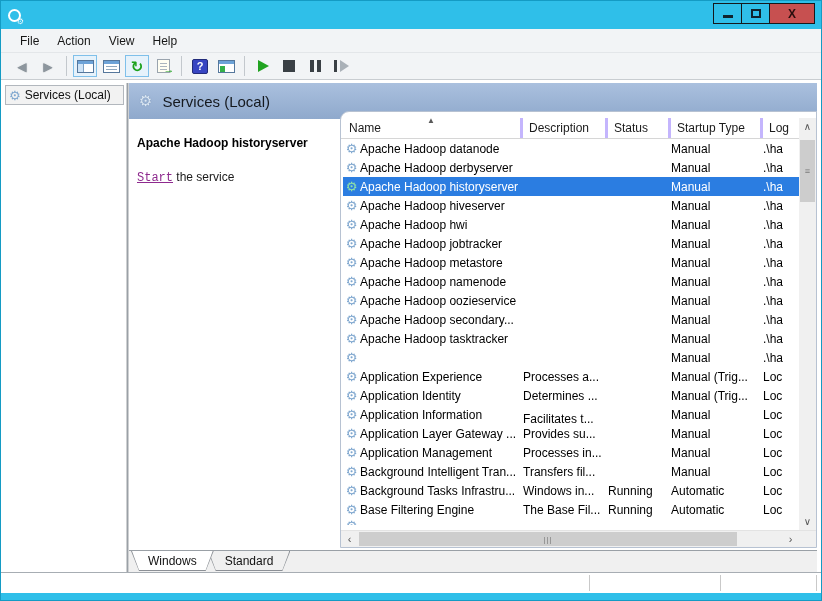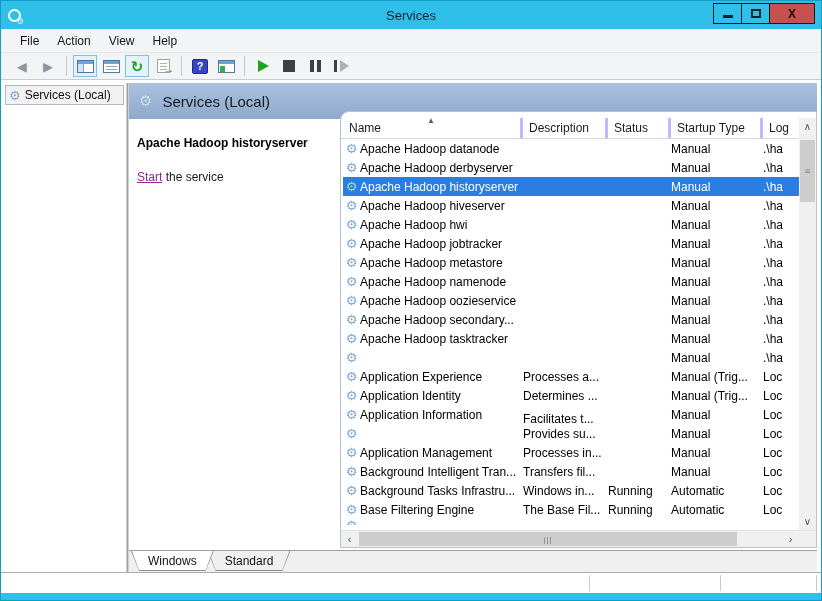--- a/index.html
+++ b/index.html
@@ -61,21 +61,21 @@
   .splitter { width:3px; background:linear-gradient(90deg,#e8e8e8,#9aa0a6,#e8e8e8); }
   .middle { flex:1; display:flex; flex-direction:column; position:relative; }
   .band { height:36px; background:linear-gradient(180deg,#AAC0DE,#8FA9CC);
       display:flex; align-items:center; padding-left:10px; gap:10px; }
   .band .gear { font-size:15px; color:#dde8f4; text-shadow:0 0 1px #5b7ca3; }
   .band-title { font-size:15px; color:#15191e; }
   .mid-content { flex:1; position:relative; background:#fff; }
   .task-pane { position:absolute; left:0; top:0; bottom:0; width:211px; padding:17px 8px 0 8px; }
   .svc-name { font-size:12px; font-weight:bold; color:#000; }
   .svc-action { margin-top:20px; font-size:12px; color:#1a1a1a; }
-  .link { color:#8E2A8E; text-decoration:underline; cursor:pointer; }
+  .link { color:#8E2A8E; text-decoration:underline; cursor:pointer;font-family:Liberation Mono, monospace; }
   
   .list-panel { position:absolute; left:211px; top:-8px; right:0; bottom:2px;
       background:#fff; border:1px solid #b7c2d2; border-top-left-radius:9px;
       display:flex; flex-direction:column; overflow:hidden; padding-top:6px; }
   .list-main { flex:1; display:flex; min-height:0; }
   .cols { flex:1; min-width:0; overflow:hidden; display:flex; flex-direction:column; }
   .hdr { height:21px; display:flex; border-bottom:1px solid #d6d6d6; flex:0 0 21px; padding-left:2px; }
   .hcell { position:relative; border-right:3px solid #c4b5fd; font-size:12px; color:#1b1b1b;
       padding:3px 0 0 6px; white-space:nowrap; overflow:hidden; }
   .sort-arrow { position:absolute; top:-2px; left:84px; font-size:8px; color:#5a5a5a; }
@@ -114,21 +114,20 @@
   .statusbar { height:21px; background:#fff; border-top:1px solid #a7adb3; position:relative; }
   .status-div { position:absolute; top:2px; bottom:2px; width:1px; background:#c9c9c9; }
 </style>
 </head>
 <body>
 
 <div class="frame" style="background: rgb(47, 191, 233);">
 
   <div class="titlebar">
     <div class="app-icon"></div>
-    <div class="title-text">Services</div>
     <div class="win-controls">
       <div class="wbtn min">
         <span class="glyph-min"></span>
       </div>
       <div class="wbtn max">
         <span class="glyph-max"></span>
       </div>
       <div class="wbtn close" style="background: rgb(199, 80, 80);">
         <span>X</span>
       </div>
@@ -369,20 +368,21 @@
                       <div style="overflow: hidden;">Application Information</div>
                     </div>
                     <div class="cell" style="flex: 0 0 85px; margin-top: 8px;">Facilitates t...</div>
                     <div class="cell" style="flex: 0 0 63px;"></div>
                     <div class="cell" style="flex: 0 0 92px;">Manual</div>
                     <div class="cell" style="flex: 0 0 40px;">Loc</div>
                   </div>
                   <div class="row">
                     <div class="cell c-name" style="flex: 0 0 180px;">
                       <div class="gear">⚙</div>
+                      <div style="overflow: hidden;">Application Layer Gateway ...</div>
                     </div>
                     <div class="cell" style="flex: 0 0 85px;">Provides su...</div>
                     <div class="cell" style="flex: 0 0 63px;"></div>
                     <div class="cell" style="flex: 0 0 92px;">Manual</div>
                     <div class="cell" style="flex: 0 0 40px;">Loc</div>
                   </div>
                   <div class="row">
                     <div class="cell c-name" style="flex: 0 0 180px;">
                       <div class="gear">⚙</div>
                       <div style="overflow: hidden;">Application Management</div>

